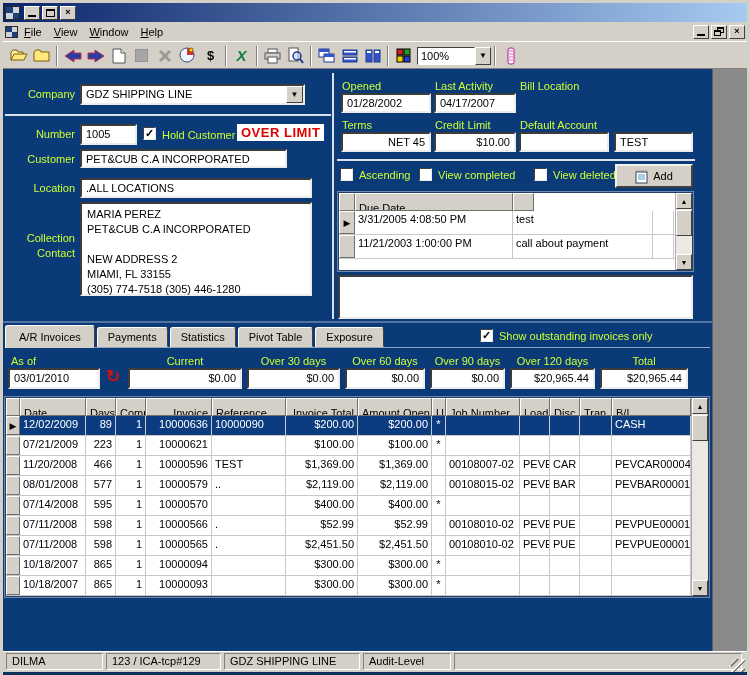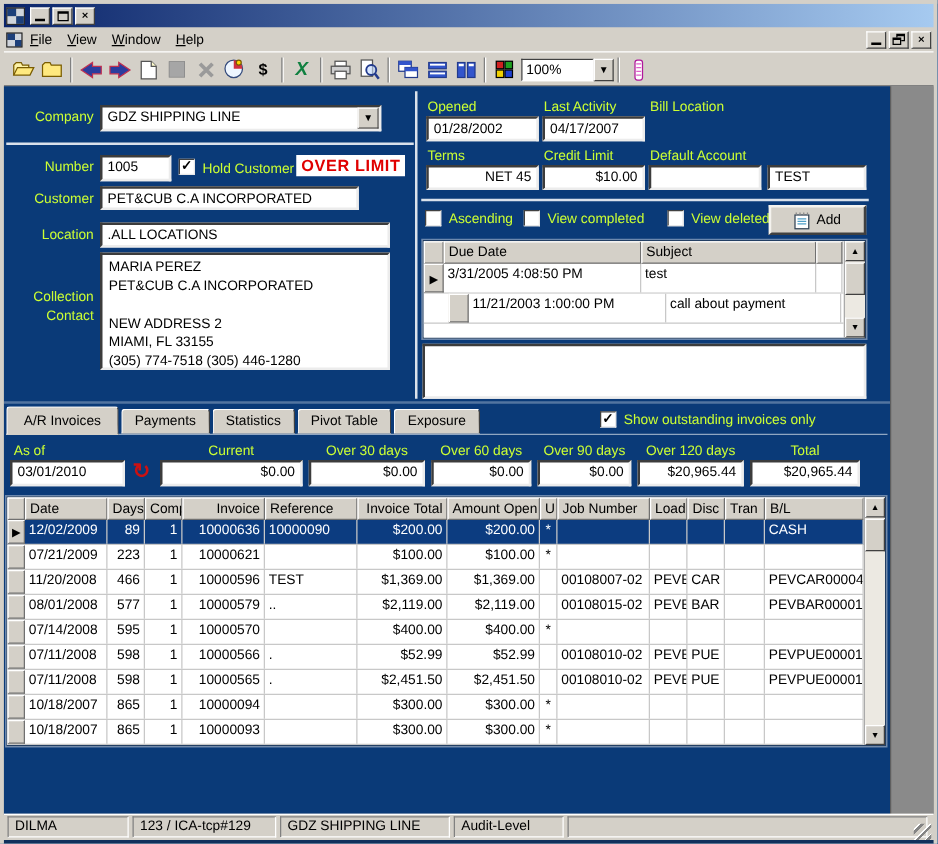--- a/index.html
+++ b/index.html
@@ -50,21 +50,21 @@
   .contactbox{position:absolute;background:#fff;border:2px solid;border-color:#3c3c3c #ececec #ececec #3c3c3c;font-size:11px;color:#000;padding:3px 5px;white-space:pre-line;line-height:15px;}
   .btn3d{position:absolute;background:#d4d0c8;border:2px solid;border-color:#f4f2ee #404040 #404040 #f4f2ee;font-size:11px;color:#000;display:flex;align-items:center;justify-content:center;gap:5px;}
   
   .tabbar{position:absolute;left:2px;top:256px;right:2px;height:23px;display:flex;align-items:flex-end;border-bottom:1px solid rgba(255,255,255,.55);}
   .tab{background:#d4d0c8;border:1px solid;border-color:#fff #404040 #d4d0c8 #fff;border-radius:3px 3px 0 0;font-size:11px;padding:3px 10px 3px;margin-right:2px;white-space:nowrap;position:relative;}
   .tab.active{padding:5px 13px 4px;z-index:2;margin-bottom:-1px;border-bottom:1px solid #d4d0c8;}
   
   .gridbox{position:absolute;background:#fff;border:1px solid #233f63;box-shadow:0 0 0 1px rgba(255,255,255,.4);}
   .gridcontent{position:absolute;left:0;top:0;right:17px;bottom:0;overflow:hidden;background:#fff;}
   .grid-header{display:flex;}
-  .hcell{background:#d4d0c8;border:1px solid;border-color:#fff #707070 #707070 #fff;font-size:11px;padding:2px 3px;white-space:nowrap;overflow:hidden;flex:none;height:18px;}
+  .hcell{background:#d4d0c8;border:1px solid;border-color:#fff #707070 #707070 #fff;font-size:11px;padding:8px 3px;white-space:nowrap;overflow:hidden;flex:none;height:18px;}
   .grow{display:flex;border-bottom:1px solid #c8c8c8;background:#fff;align-items:stretch;}
   .grow.sel{background:#0c3c80;color:#fff;}
   .gcell{border-right:1px solid #c8c8c8;padding:2px 3px;font-size:11px;white-space:nowrap;overflow:hidden;flex:none;}
   .rowsel{background:#d4d0c8;border:1px solid;border-color:#fff #707070 #707070 #fff;flex:none;display:flex;align-items:center;justify-content:center;font-size:9px;color:#000;}
   .vscroll{position:absolute;right:0;top:0;bottom:0;width:17px;background:#ece9e2;border-left:1px solid #aaa;}
   .sbtn{position:absolute;left:0;width:16px;height:16px;background:#d4d0c8;border:1px solid;border-color:#fff #404040 #404040 #fff;font-size:7px;display:flex;align-items:center;justify-content:center;color:#000;padding:0;}
   .sbtn.up{top:0;}
   .sbtn.down{bottom:0;}
   .sthumb{position:absolute;left:0;top:17px;width:16px;height:26px;background:#d4d0c8;border:1px solid;border-color:#fff #404040 #404040 #fff;}
   
@@ -300,30 +300,29 @@
               <path d="M2 3 v-2 M5 3 v-2 M8 3 v-2 M11 3 v-2" stroke="#888"></path>
             </svg></span>
         <span>Add</span>
       </button>
 
       <div class="gridbox" style="left:335px;top:123px;width:355px;height:79px;">
         <div class="gridcontent" id="notes-grid">
             <div class="grid-header">
               <span class="hcell" style="width: 16px; text-align: center;"></span>
               <span class="hcell" style="width: 158px; text-align: left;">Due Date</span>
-              <span class="hcell" style="width: 140px; text-align: left;">Subject</span>
               <span class="hcell" style="width: 21px; text-align: left;"></span>
             </div>
             <div class="grow" style="height: 24px;">
               <span class="rowsel" style="width: 16px;">▶</span>
               <span class="gcell" style="width: 158px; text-align: left;">3/31/2005 4:08:50 PM</span>
               <span class="gcell" style="width: 140px; text-align: left;">test</span>
               <span class="gcell" style="width: 21px; text-align: left;"></span>
             </div>
-            <div class="grow" style="height: 24px; padding-left: 20px;">
+            <div class="grow" style="height: 24px;">
               <span class="rowsel" style="width: 16px;"></span>
               <span class="gcell" style="width: 158px; text-align: left;">11/21/2003 1:00:00 PM</span>
               <span class="gcell" style="width: 140px; text-align: left;">call about payment</span>
               <span class="gcell" style="width: 21px; text-align: left;"></span>
             </div>
           </div>
         <div class="vscroll">
           <button class="sbtn up">▲</button>
           <div class="sthumb"></div>
           <button class="sbtn down">▼</button>

